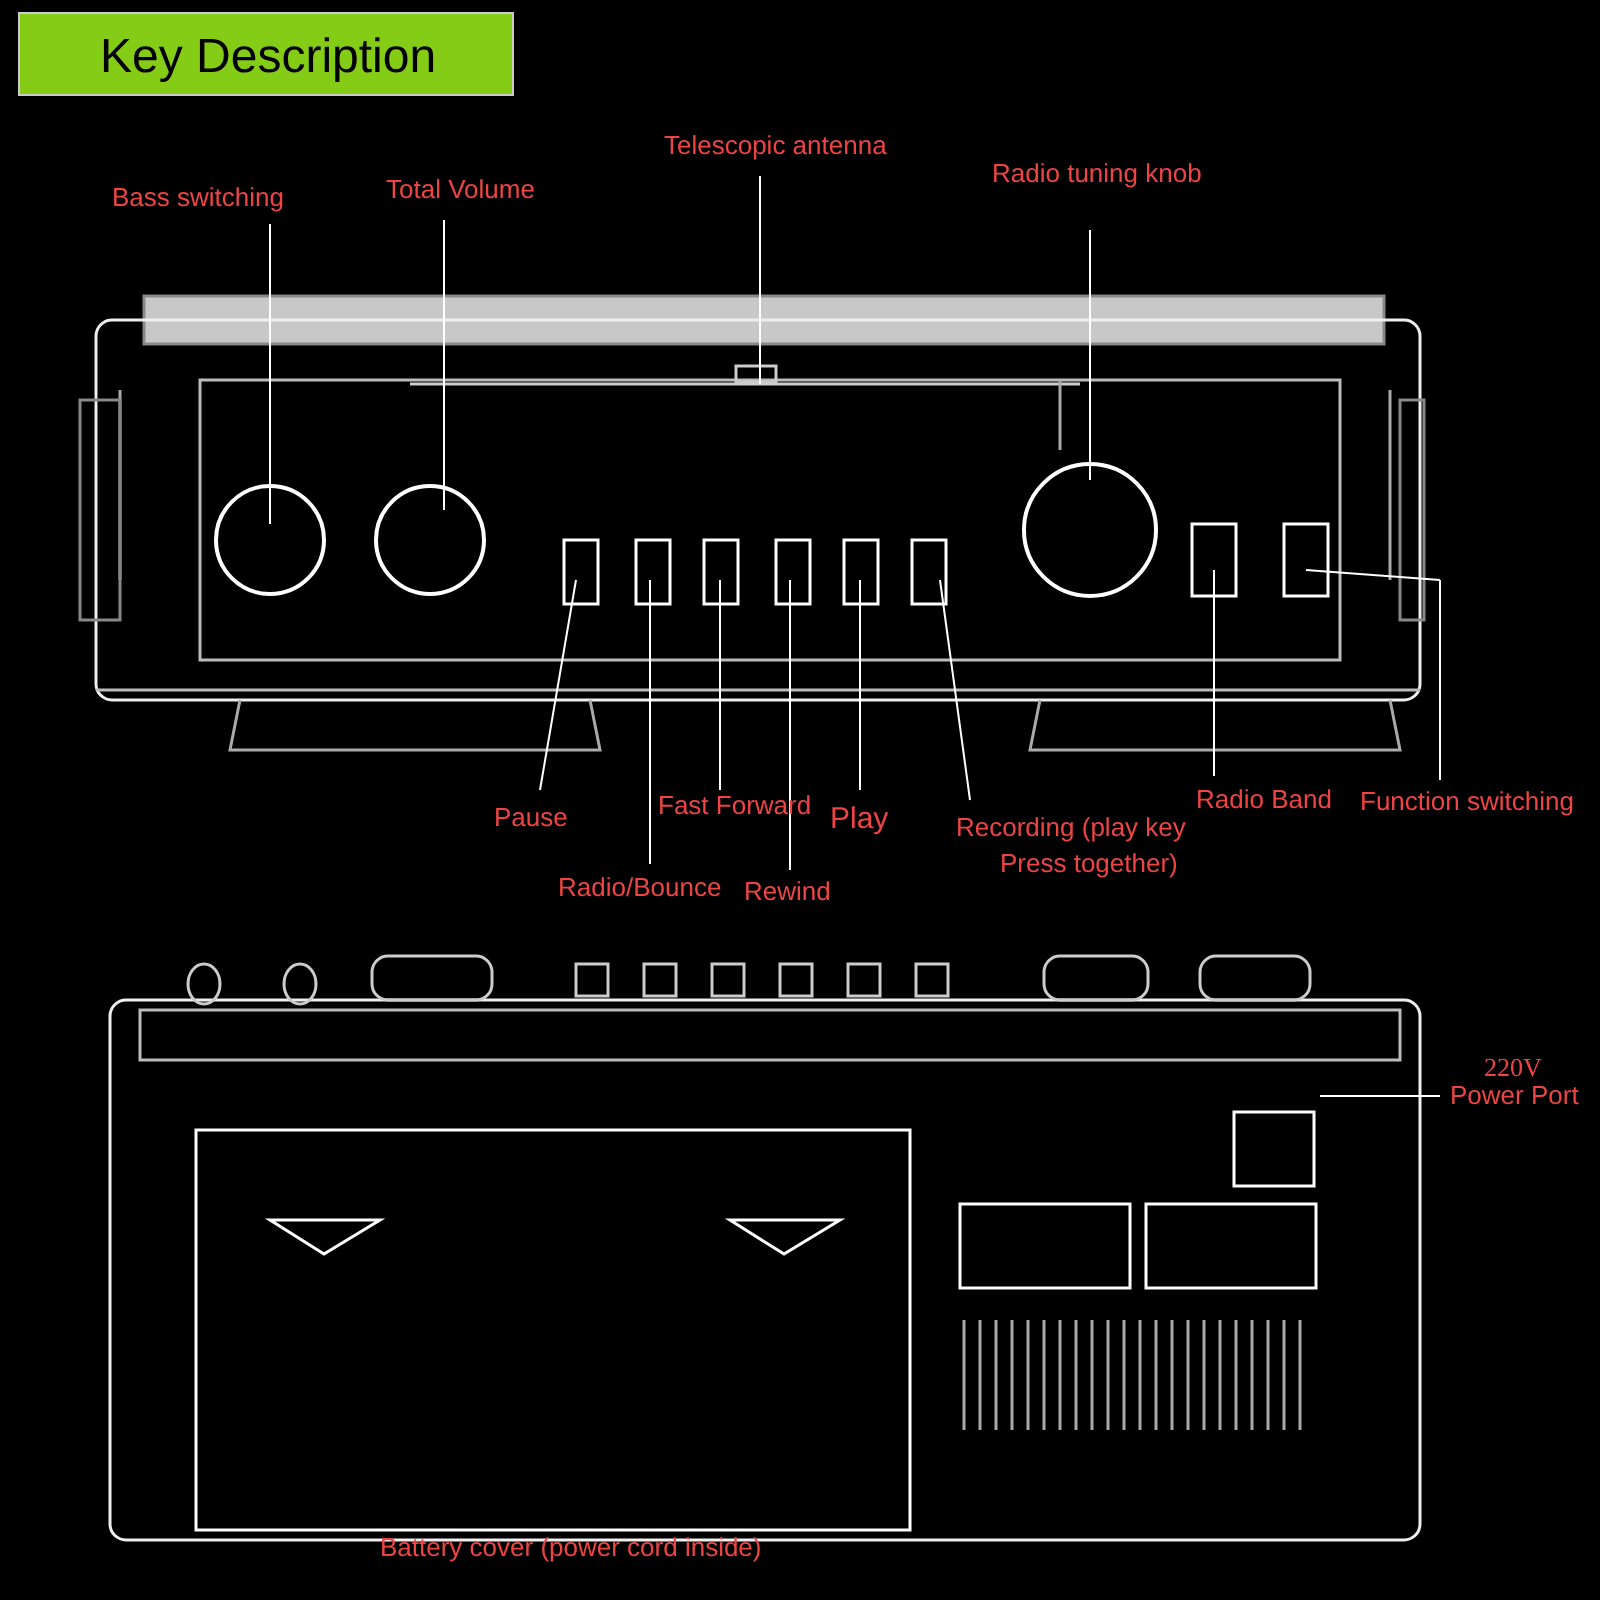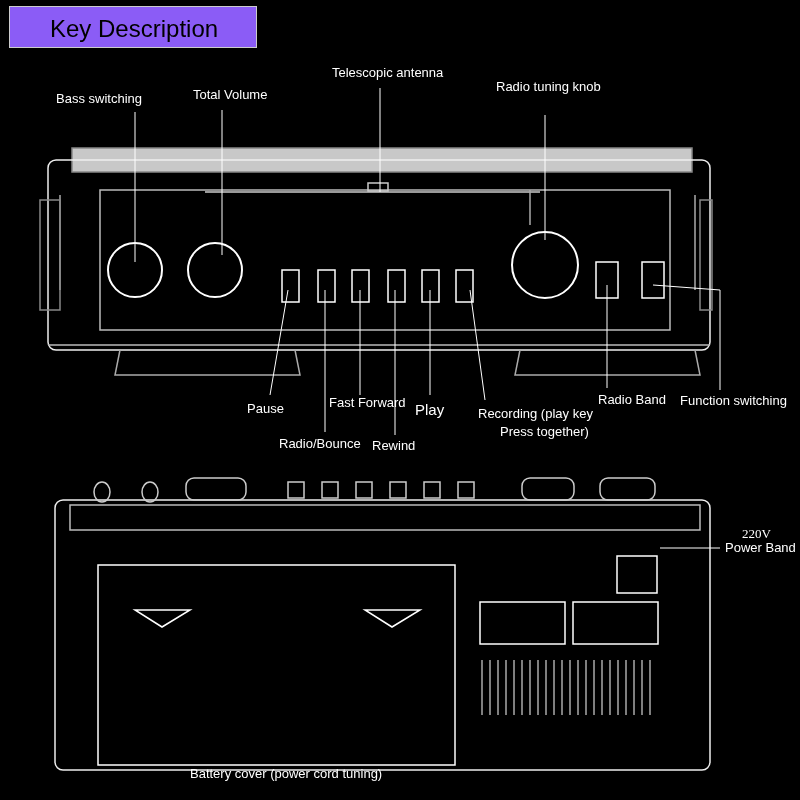--- a/index.html
+++ b/index.html
@@ -1,19 +1,19 @@
 <!DOCTYPE html>
 <html><head>
 <meta charset="utf-8">
 <style>
   html,body{margin:0;padding:0;background:#000;}
   body{width:800px;height:800px;position:relative;overflow:hidden;font-family:"Liberation Sans",sans-serif;color:#fff;}
-  .title-box{position:absolute;left:9px;top:6px;width:246px;height:40px;background:#8b5cf6;border:1px solid #ccc;}
+  .title-box{position:absolute;left:9px;top:6px;width:246px;height:40px;background:#84cc16;border:1px solid #ccc;}
   .title-text{position:absolute;left:40px;top:8px;font-size:24px;color:#000;font-family:"Liberation Sans",sans-serif;}
-  .lbl{position:absolute;font-size:13px;color:#ffffff;white-space:nowrap;line-height:1.15;}
+  .lbl{position:absolute;font-size:13px;color:#ef4444;white-space:nowrap;line-height:1.15;}
   .lbl.big{font-size:15px;}
   svg{position:absolute;left:0;top:0;}
 </style>
 </head>
 <body>
 
 <div class="title-box">
   <span class="title-text">Key Description</span>
 </div>
 
@@ -123,14 +123,14 @@
 <span class="lbl" style="left:247px;top:402px">Pause</span>
 <span class="lbl" style="left:279px;top:437px">Radio/Bounce</span>
 <span class="lbl" style="left:329px;top:396px">Fast Forward</span>
 <span class="lbl" style="left:372px;top:439px">Rewind</span>
 <span class="lbl big" style="left:415px;top:401px">Play</span>
 <span class="lbl" style="left:478px;top:407px">Recording (play key</span>
 <span class="lbl" style="left:500px;top:425px">Press together)</span>
 <span class="lbl" style="left:598px;top:393px">Radio Band</span>
 <span class="lbl" style="left:680px;top:394px">Function switching</span>
 <span class="lbl" style="left:742px;top:527px;font-family:'Liberation Serif',serif">220V</span>
-<span class="lbl" style="left:725px;top:541px">Power Band</span>
-<span class="lbl" style="left:190px;top:767px">Battery cover (power cord tuning)</span>
+<span class="lbl" style="left:725px;top:541px">Power Port</span>
+<span class="lbl" style="left:190px;top:767px">Battery cover (power cord inside)</span>
 
 </body></html>

